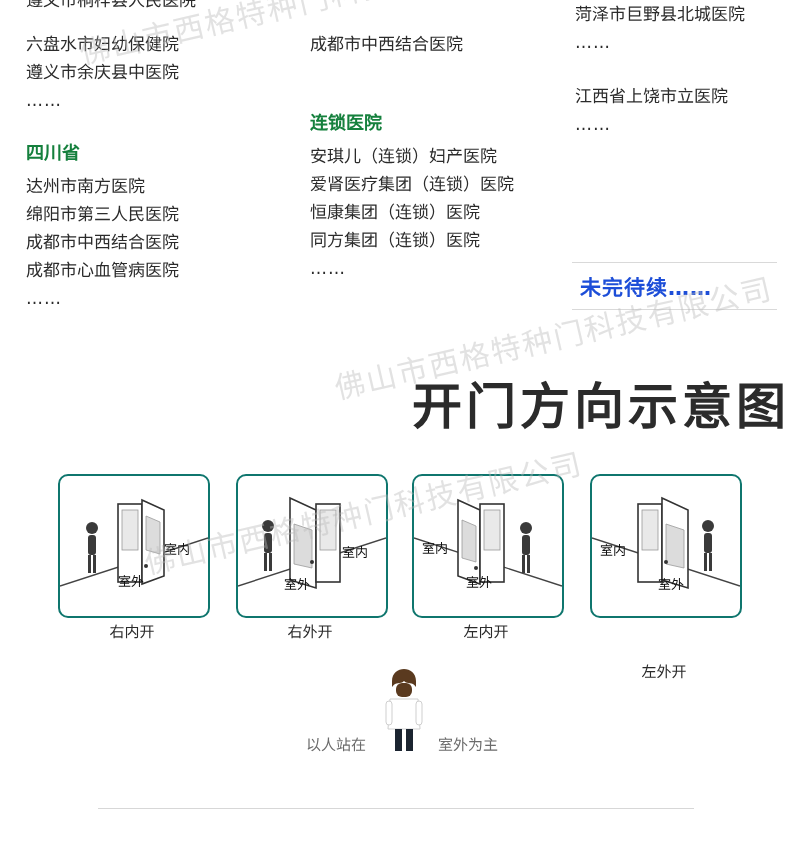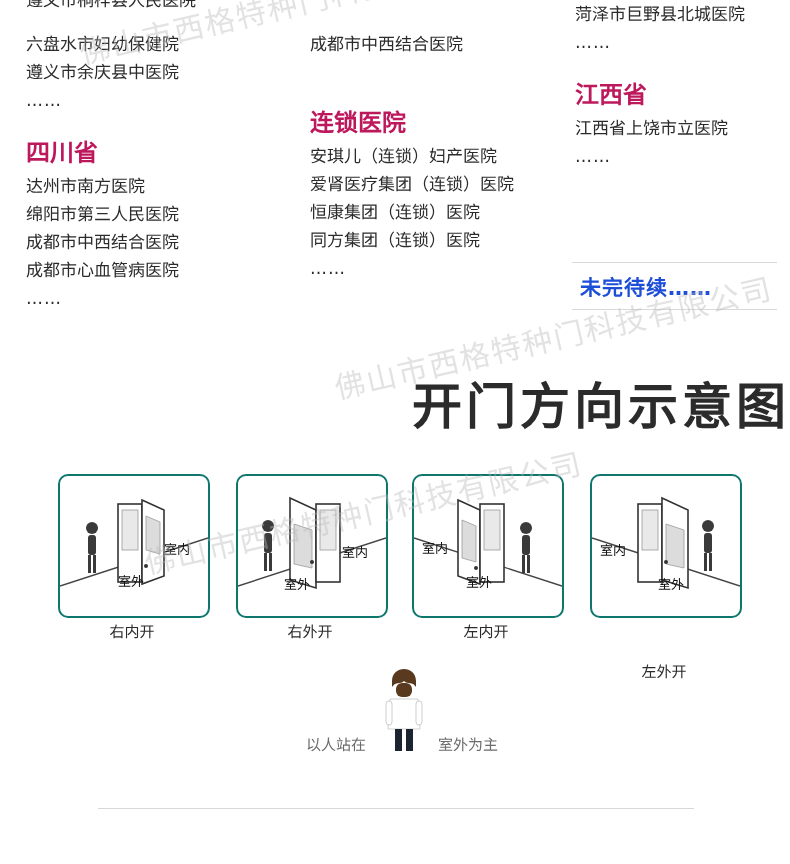--- a/index.html
+++ b/index.html
@@ -47,22 +47,22 @@
   }
   .col {
     position: absolute;
     top: 0;
   }
   .col-1 { left: 26px;  width: 250px; }
   .col-2 { left: 310px; width: 250px; }
   .col-3 { left: 575px; width: 210px; }
 
   .prov-head {
-    color: #be185d;
-    font-size: 24px;
+    color: #15803d;
+    font-size: 18px;
     font-weight: bold;
     margin: 0 0 6px 0;
     line-height: 26px;
   }
   .hosp {
     font-size: 17px;
     line-height: 28px;
     color: #2b2b2b;
     white-space: nowrap;
   }
@@ -224,21 +224,20 @@
     <div class="hosp">爱肾医疗集团（连锁）医院</div>
     <div class="hosp">恒康集团（连锁）医院</div>
     <div class="hosp">同方集团（连锁）医院</div>
     <div class="dots">……</div>
   </div>
 
   <div class="col col-3">
     <div class="hosp">菏泽市巨野县北城医院</div>
     <div class="dots">……</div>
     <div class="gap"></div>
-    <div class="prov-head">江西省</div>
     <div class="hosp">江西省上饶市立医院</div>
     <div class="dots">……</div>
   </div>
 
   <div class="tobecont">
     <span>未完待续……</span>
   </div>
 </div>
 
 <div class="door-section">

